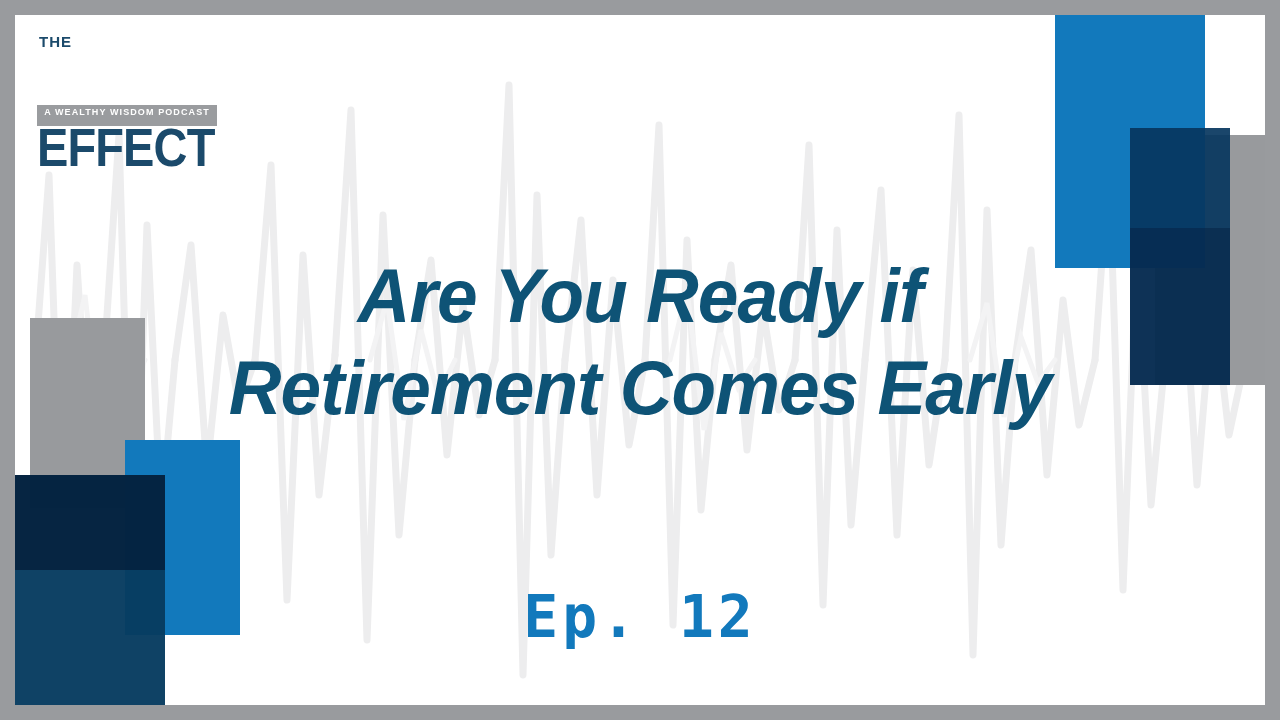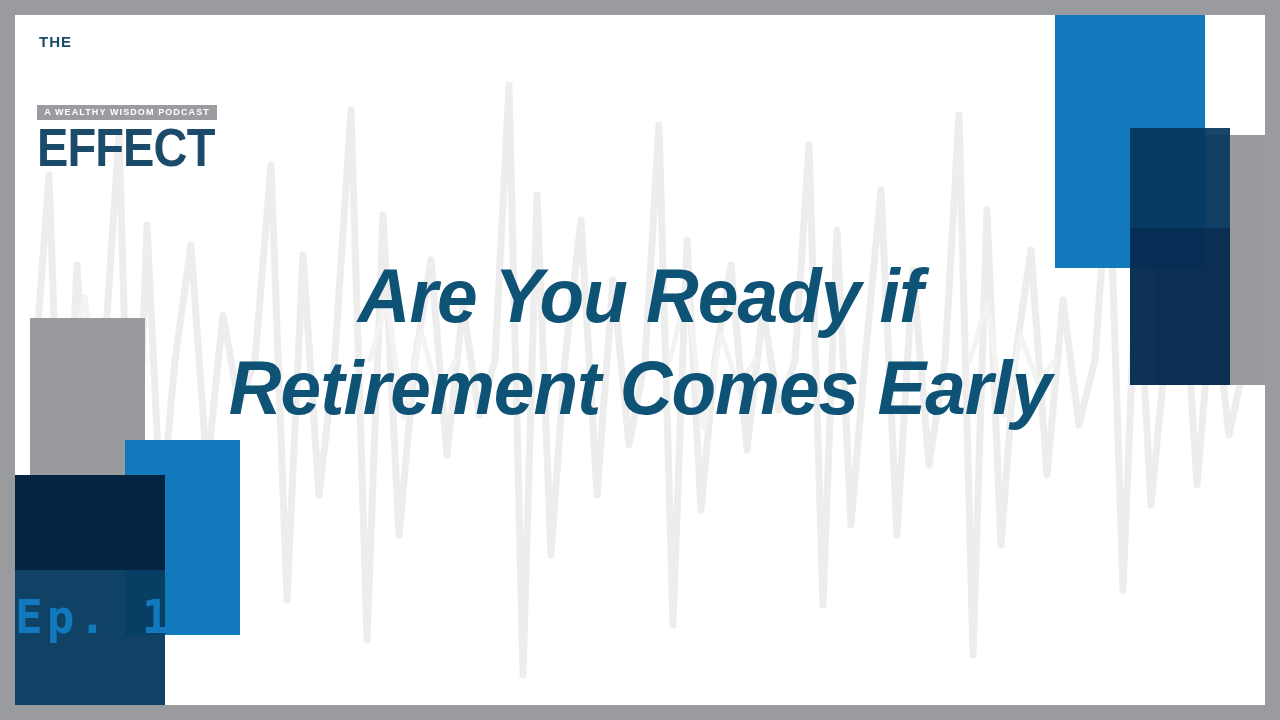--- a/index.html
+++ b/index.html
@@ -96,21 +96,21 @@
   }
   .mic {
     position: absolute;
     left: 30px; top: -2px;
     width: 30px; height: 74px;
     z-index: 3;
   }
   .logo-band {
     position: absolute;
     left: 4px; top: 75px;
-    width: 180px; height: 15px;
+    width: 180px; height: 21px;
     background: #9a9c9f;
     z-index: 4;
   }
   .logo-band-text {
     position: absolute;
     left: 0; top: 0;
     width: 180px;
     text-align: center;
     font-size: 9px;
     font-weight: bold;
@@ -152,25 +152,26 @@
     line-height: 92px;
     letter-spacing: -1px;
     transform: scaleX(0.96);
   }
 
   
   .episode {
     position: absolute;
     left: 0; top: 566px;
     width: 1250px;
+    text-align: center;
     z-index: 30;
     color: #1279bc;
     font-family: "DejaVu Sans Mono", monospace;
     font-weight: bold;
-    font-size: 46px;
+    font-size: 58px;
     line-height: 72px;
     letter-spacing: 4px;
   }
 </style>
 </head>
 <body>
 
 <div id="card">
 
   <div class="canvas">

